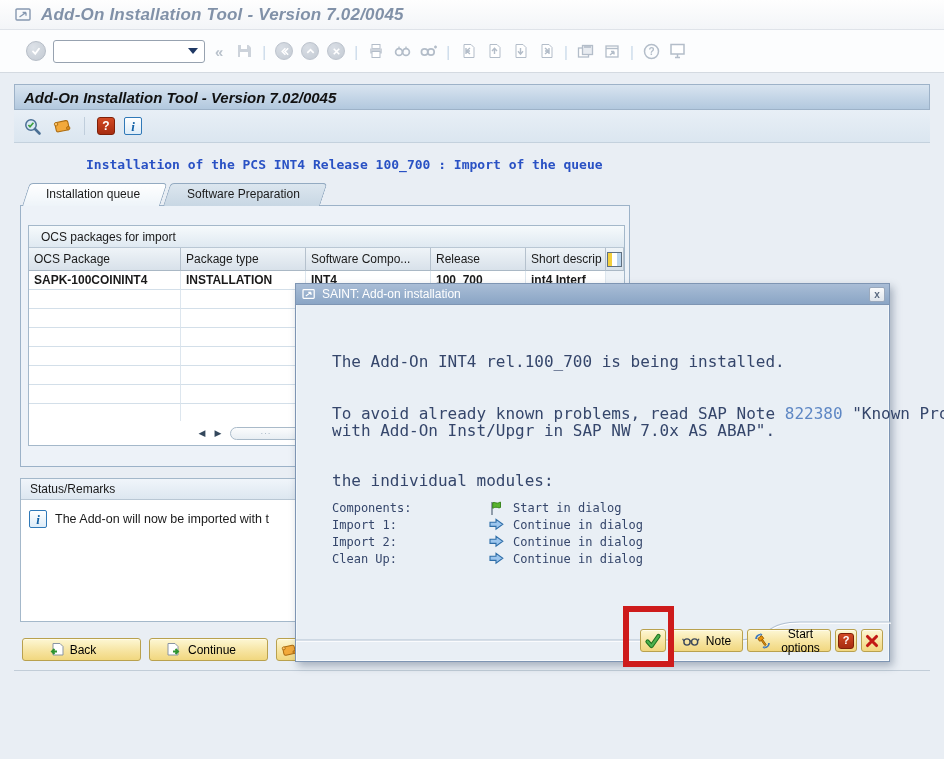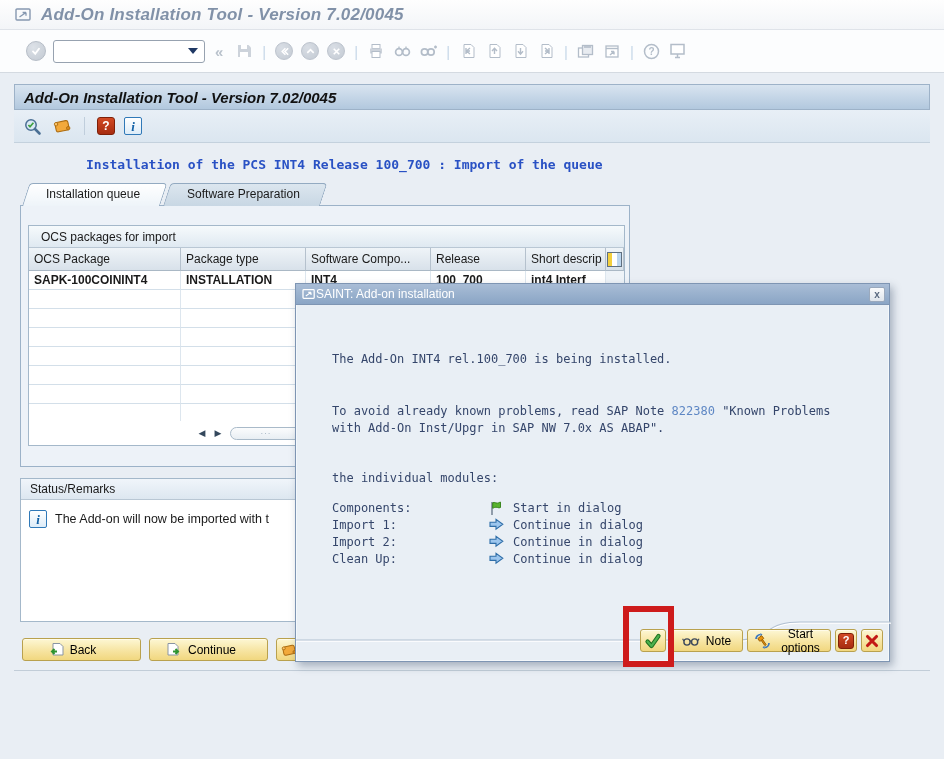--- a/index.html
+++ b/index.html
@@ -179,30 +179,30 @@
 
   
   .dialog {
     position:absolute; left:295px; top:283px; width:595px; height:379px;
     background:#e9eff5; border:1px solid #7e95b3;
     box-shadow:3px 4px 8px rgba(40,60,90,.35), inset 0 0 0 1px #f4f8fb;
     z-index:50;
   }
   .dlg-title {
     height:21px; background:linear-gradient(#a9bdd6,#8aa5c5);
-    display:flex; align-items:center; padding-left:6px; 
+    display:flex; align-items:center; padding-left:6px; gap:6px;
     color:#fff; font-size:12px;
     border-bottom:1px solid #7e95b3;
   }
   .dlg-close {
     margin-left:auto; margin-right:4px; width:16px; height:15px;
     background:linear-gradient(#fafbfc,#dfe5ec); border:1px solid #9aa9bd; border-radius:2px;
     color:#5a6a80; font-size:10px; font-weight:bold; line-height:13px; text-align:center;
   }
-  .dlg-line { position:absolute; left:36px; font-size:12px; color:#35466b; white-space:pre; }
+  .dlg-line { position:absolute; left:36px; font-size:16px; color:#35466b; white-space:pre; }
   .note-num { color:#5e87c4; }
   .mod-row { position:absolute; left:0; width:100%; height:17px; }
   .mod-name { position:absolute; left:36px; font-size:12px; color:#35466b; }
   .mod-icon { position:absolute; left:193px; top:0px; display:inline-flex; }
   .mod-opt  { position:absolute; left:217px; font-size:12px; color:#35466b; }
 
   .dlg-divider { position:absolute; left:0; top:334px; width:595px; height:26px; }
   .dlg-btns { position:absolute; right:6px; top:345px; display:flex; gap:4px; align-items:center; z-index:2; }
   .dbtn-ico { width:26px; }
   .dbtn-note { width:73px; padding:0 6px; }

